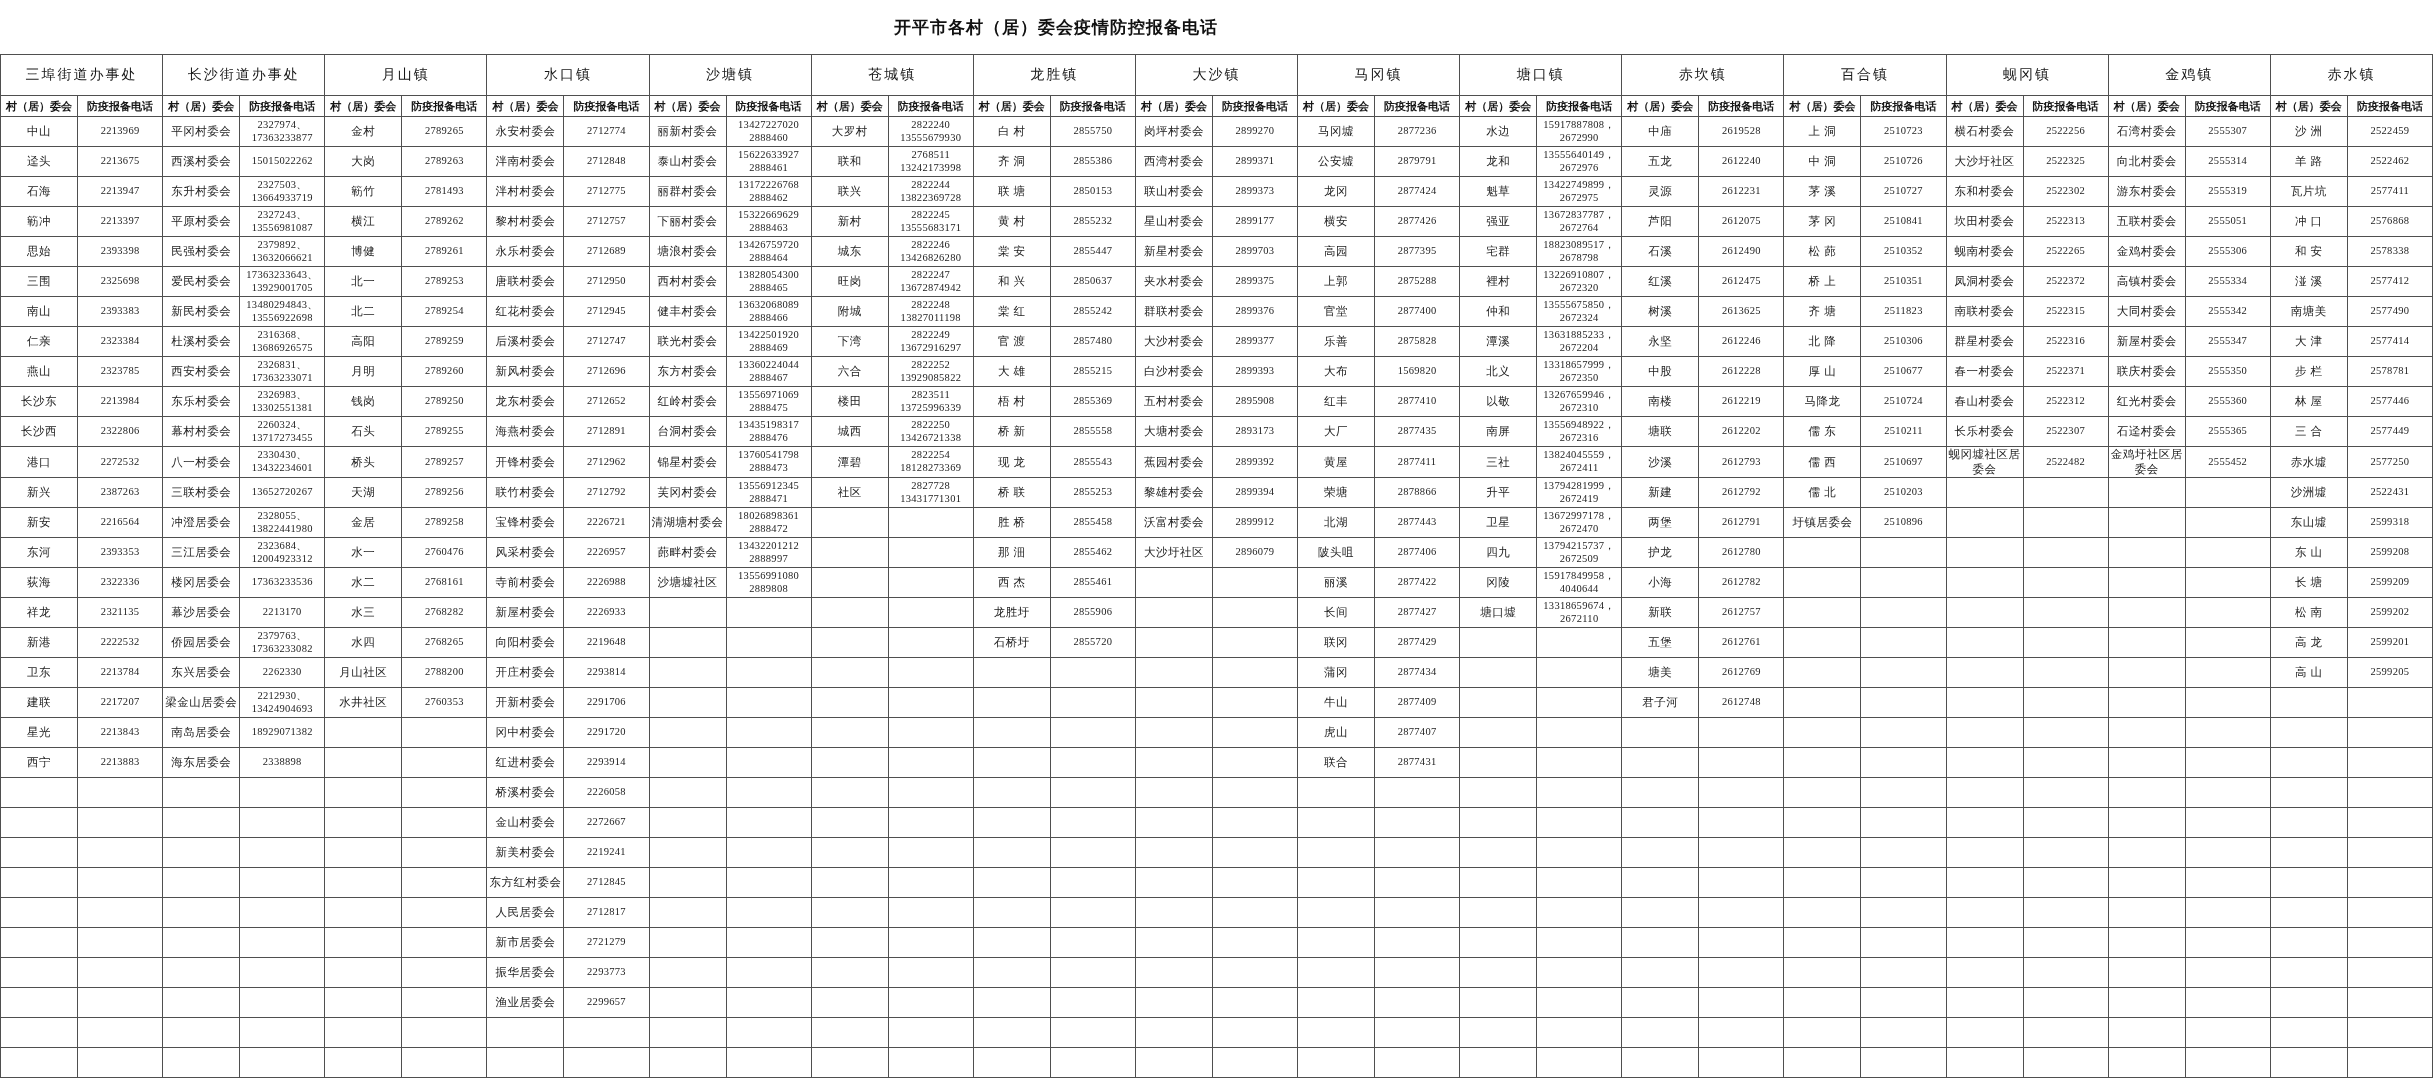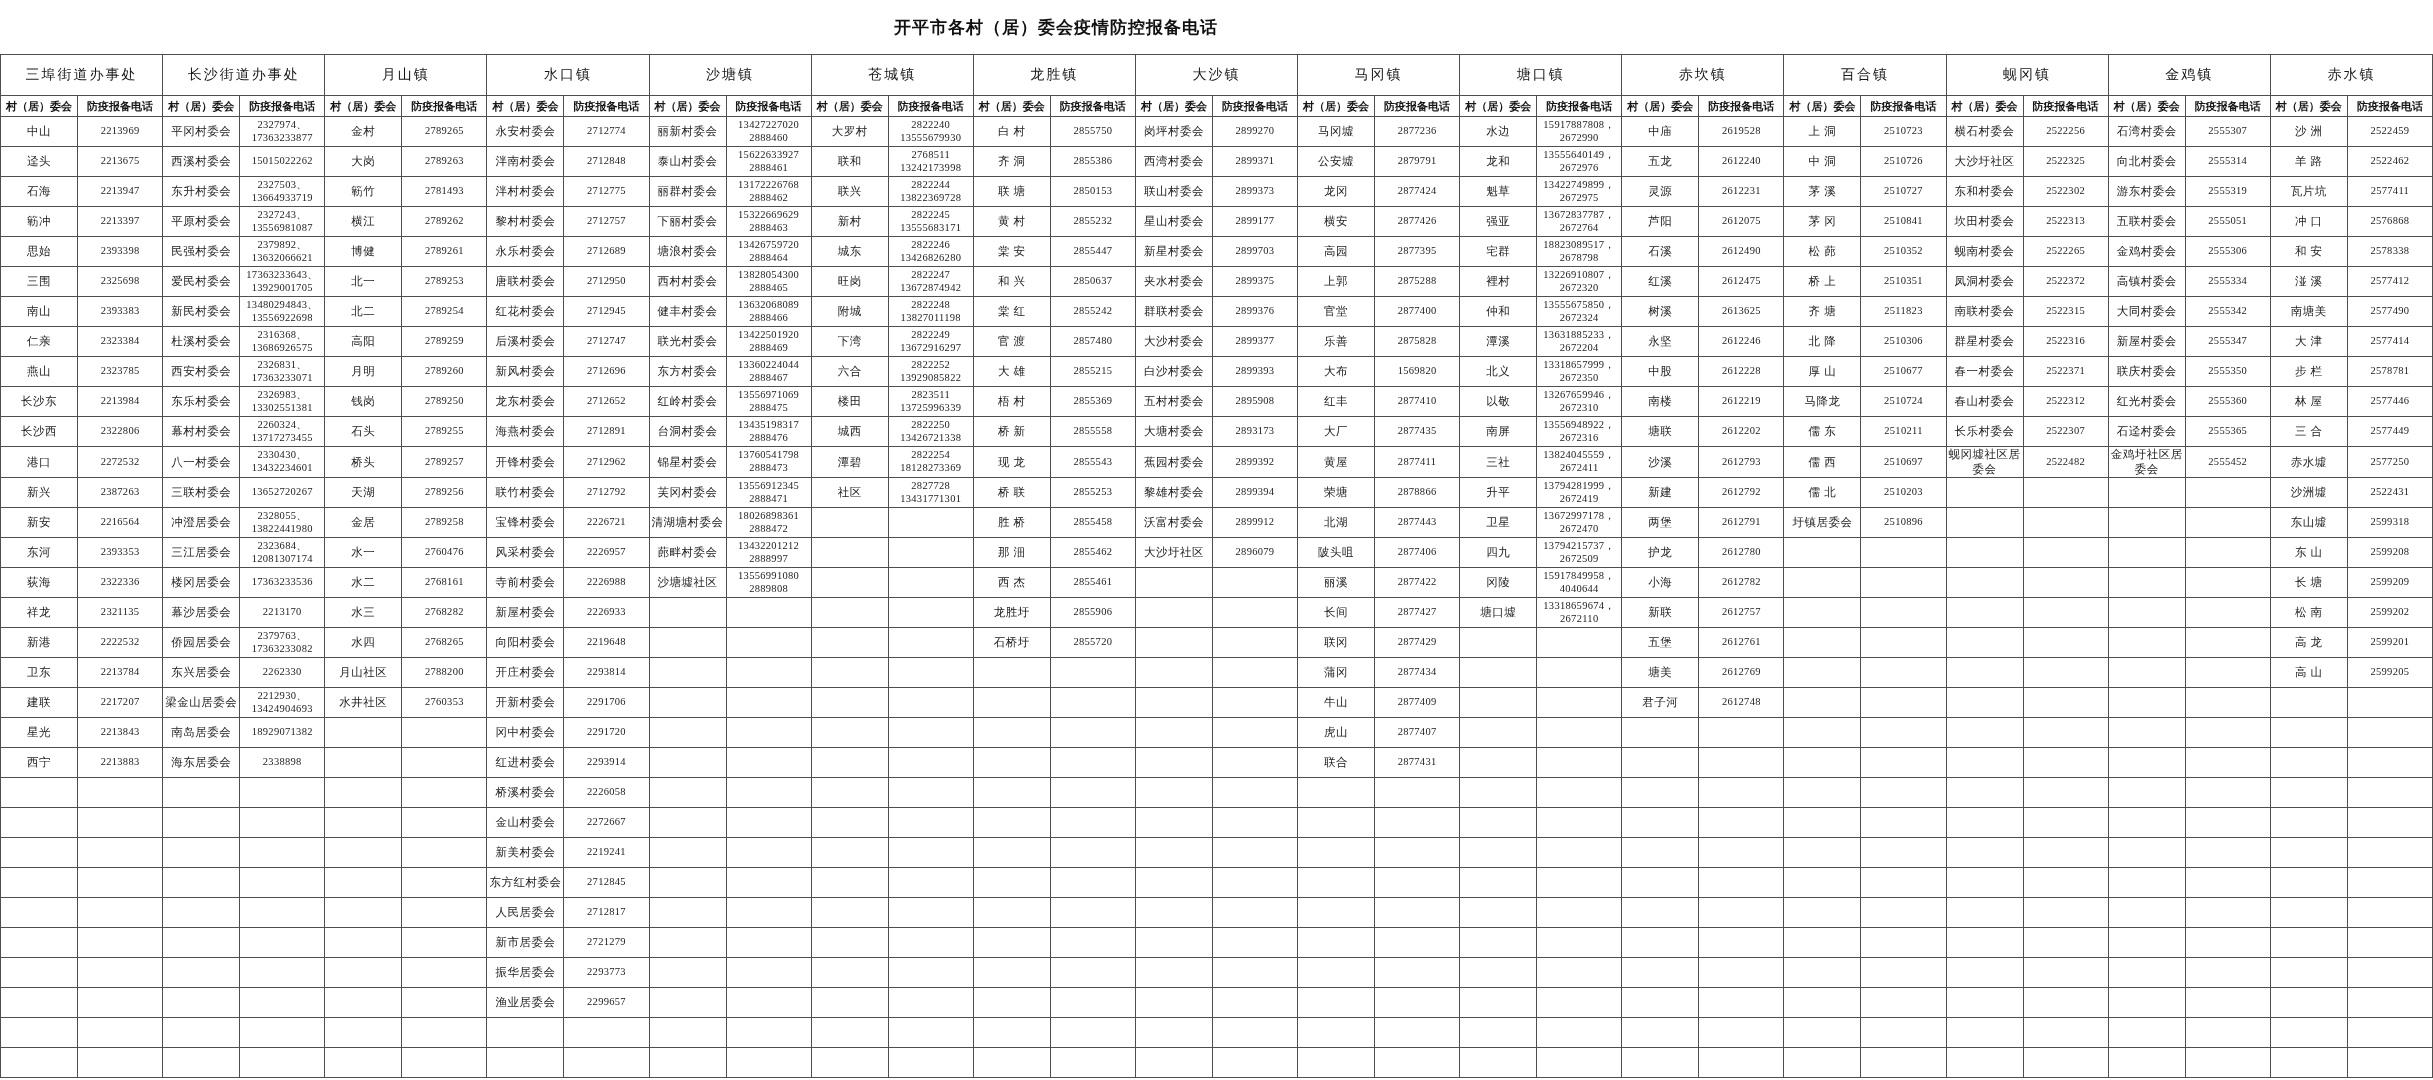--- a/index.html
+++ b/index.html
@@ -632,21 +632,21 @@
         <td class="vname"></td>
         <td class="vphone"></td>
         <td class="vname">东山墟</td>
         <td class="vphone">2599318</td>
       </tr>
       <tr class="data-row">
         <td class="vname">东河</td>
         <td class="vphone">2393353</td>
         <td class="vname">三江居委会</td>
         <td class="vphone">2323684、
-12081307174</td>
+12004923312</td>
         <td class="vname">水一</td>
         <td class="vphone">2760476</td>
         <td class="vname">风采村委会</td>
         <td class="vphone">2226957</td>
         <td class="vname">蓢畔村委会</td>
         <td class="vphone">13432201212
 2888997</td>
         <td class="vname"></td>
         <td class="vphone"></td>
         <td class="vname">那 沺</td>

